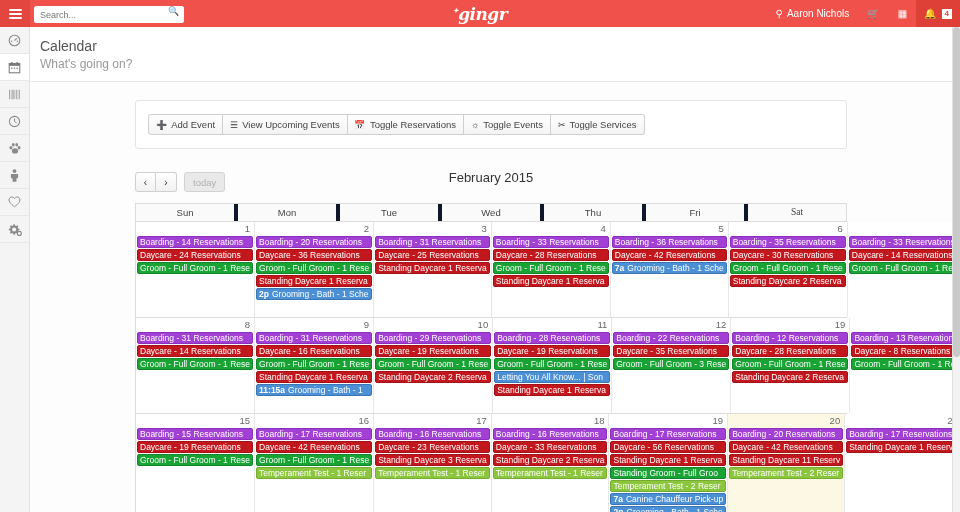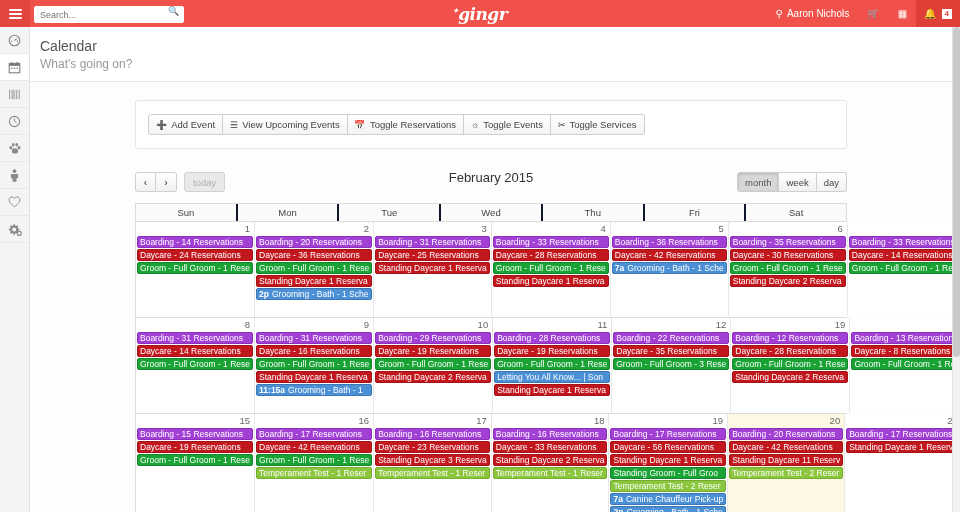--- a/index.html
+++ b/index.html
@@ -140,23 +140,23 @@
   .vbtn.active {
     background:#d8d8d8; color:#555;
     box-shadow: inset 0 1px 3px rgba(0,0,0,.18);
   }
 
   
   #grid { border:1px solid #dcdcdc; border-top:1px solid #dcdcdc; background:#fff; }
   #dowrow { display:flex; background:#fafafa; }
   .dow {
     flex:1; text-align:center; font-size:9.5px; color:#444;
-    padding:3px 0; border-right:2px solid #0f172a;
-  }
-  .dow:last-child { border-right:0; }
+    padding:3px 0; border-right:4px solid #0f172a;
+  }
+  .dow:last-child { border-right:0;font-family:Liberation Serif, serif; }
   .wk { display:flex; border-top:1px solid #dcdcdc; }
   .cell {
     flex:1; border-right:1px solid #e8e8e8; min-height:95px;
     padding:0 0 2px 0; position:relative; background:#fff;
   }
   .cell:last-child { border-right:0; }
   .cell.today { background:#fcf8e3; }
   .daynum {
     text-align:right; font-size:9.5px; color:#666; padding:1px 4px 2px 0;
   }
@@ -324,25 +324,20 @@
     </div>
 
     <div id="cal">
       <div id="calhead">
         <div id="navbtns">
           <div class="navbtn">‹</div>
           <div class="navbtn">›</div>
         </div>
         <button id="todaybtn">today</button>
         <div id="caltitle">February 2015</div>
-        <div id="viewbtns">
-          <div class="vbtn active">month</div>
-          <div class="vbtn">week</div>
-          <div class="vbtn">day</div>
-        </div>
       </div>
 
       <div id="grid">
         <div id="dowrow">
             <div class="dow">Sun</div>
             <div class="dow">Mon</div>
             <div class="dow">Tue</div>
             <div class="dow">Wed</div>
             <div class="dow">Thu</div>
             <div class="dow">Fri</div>

